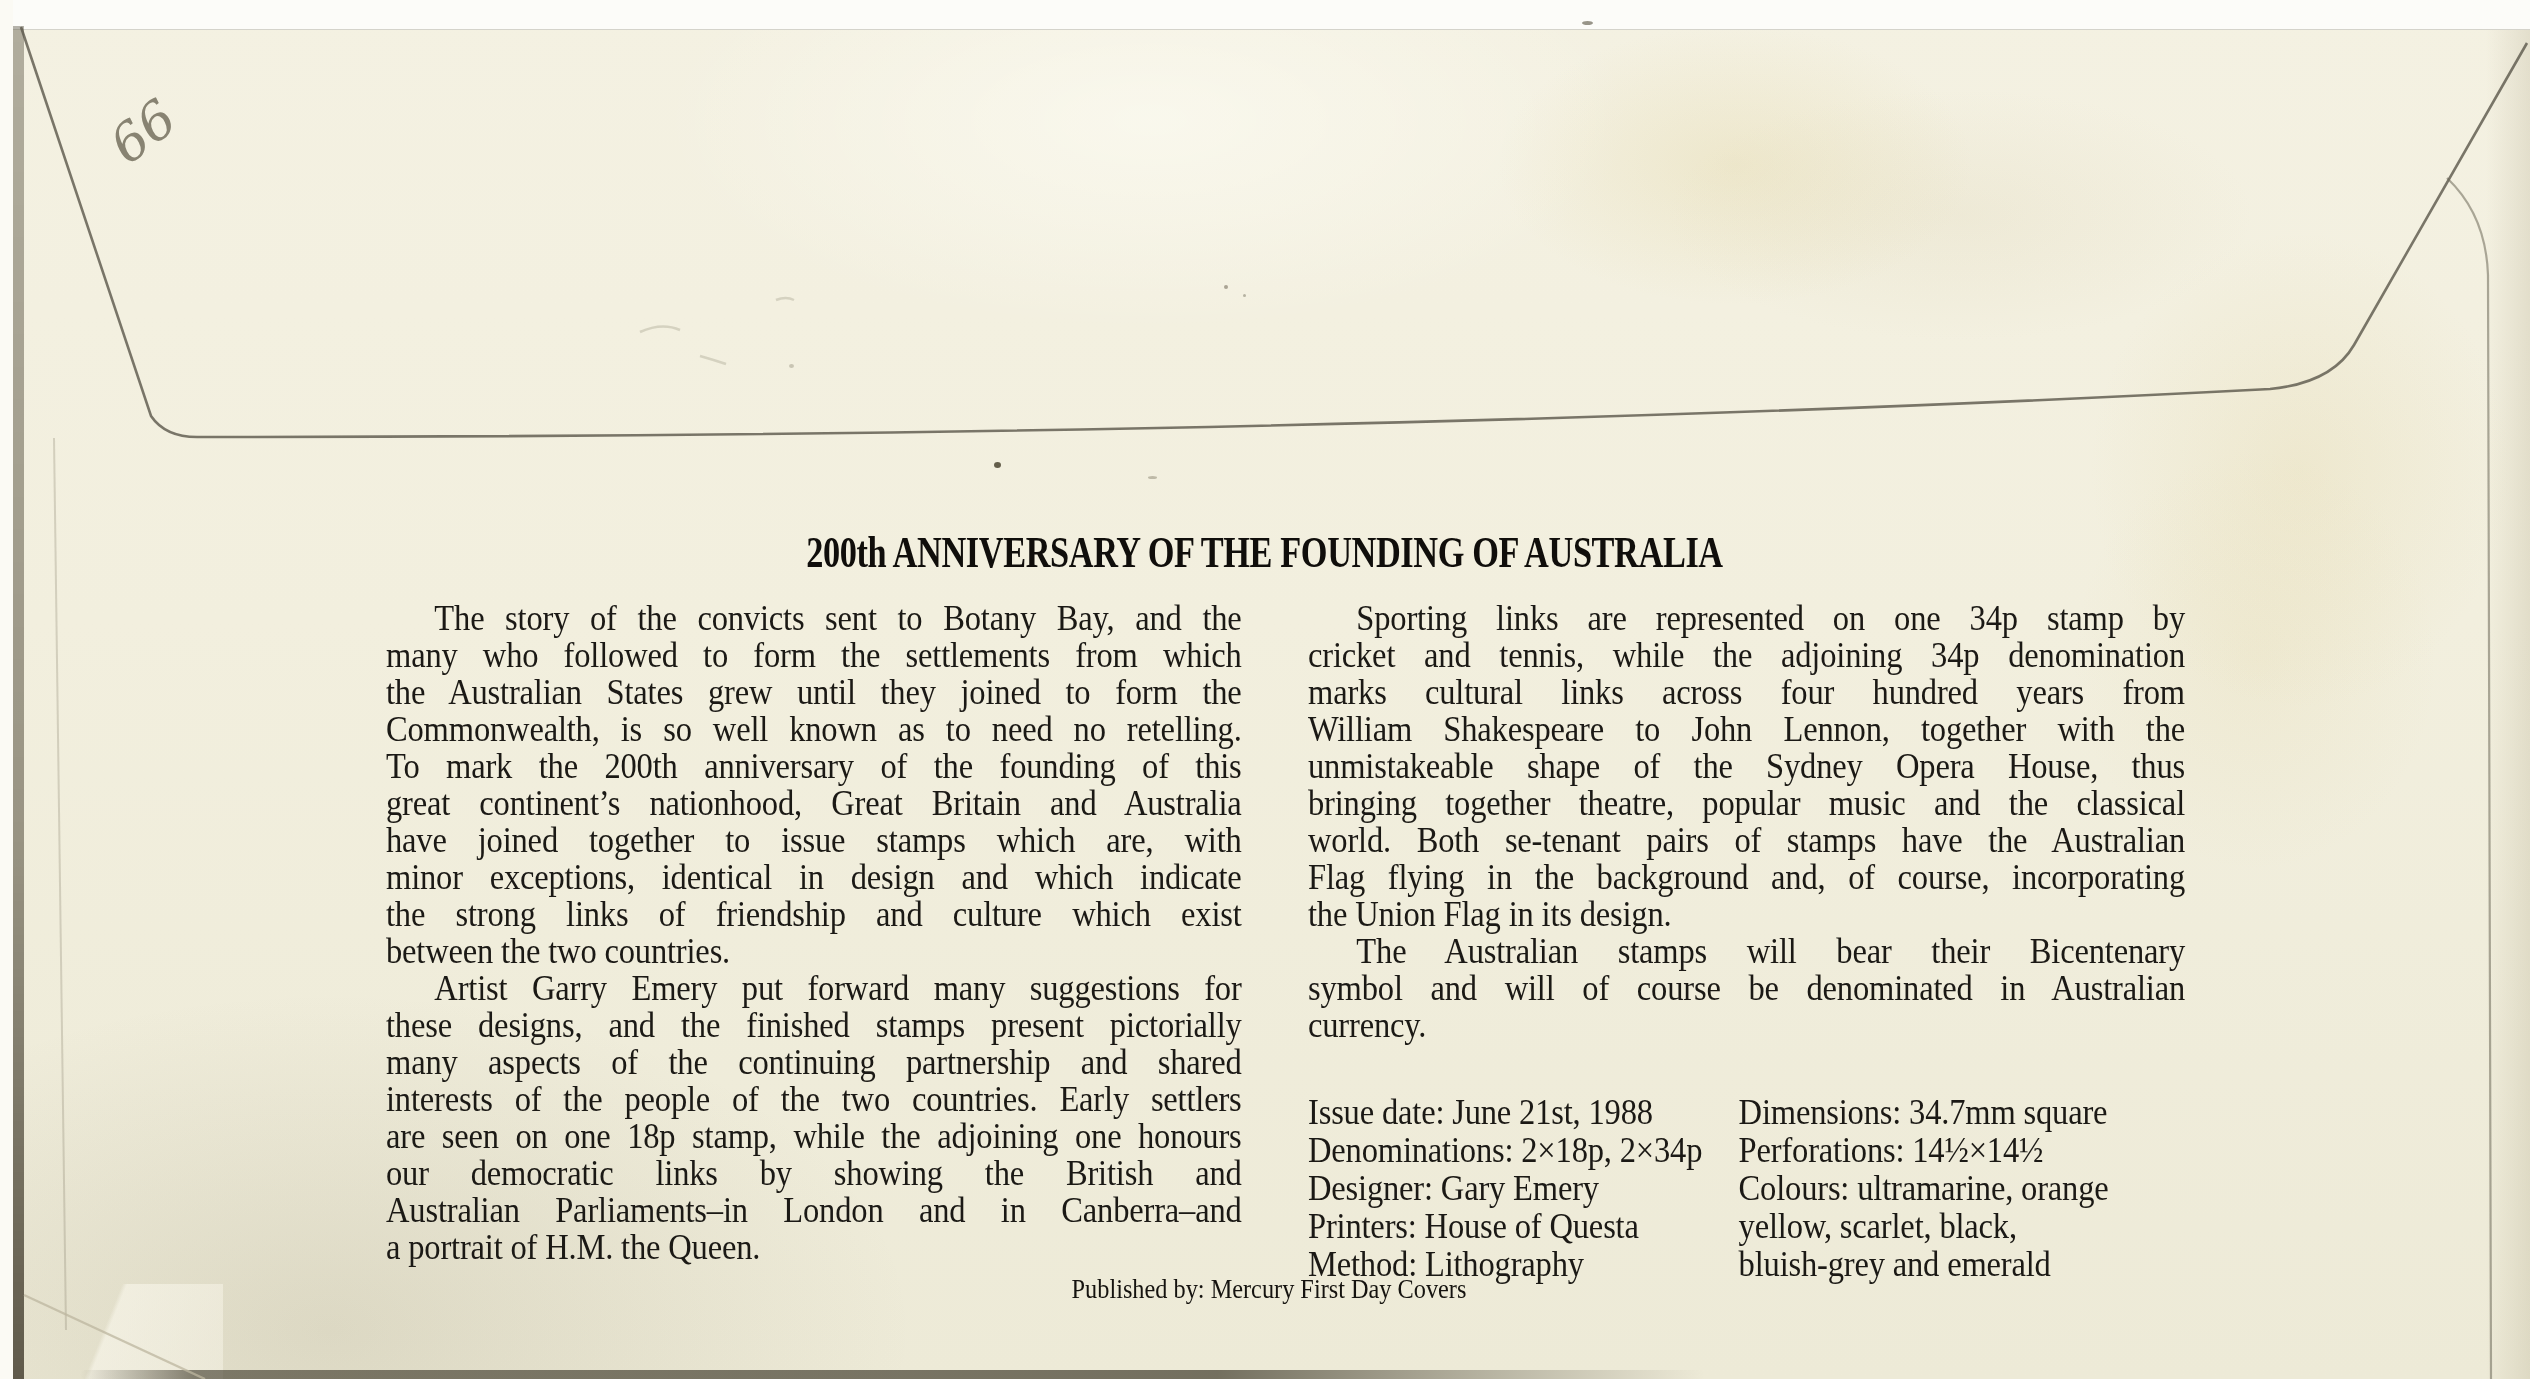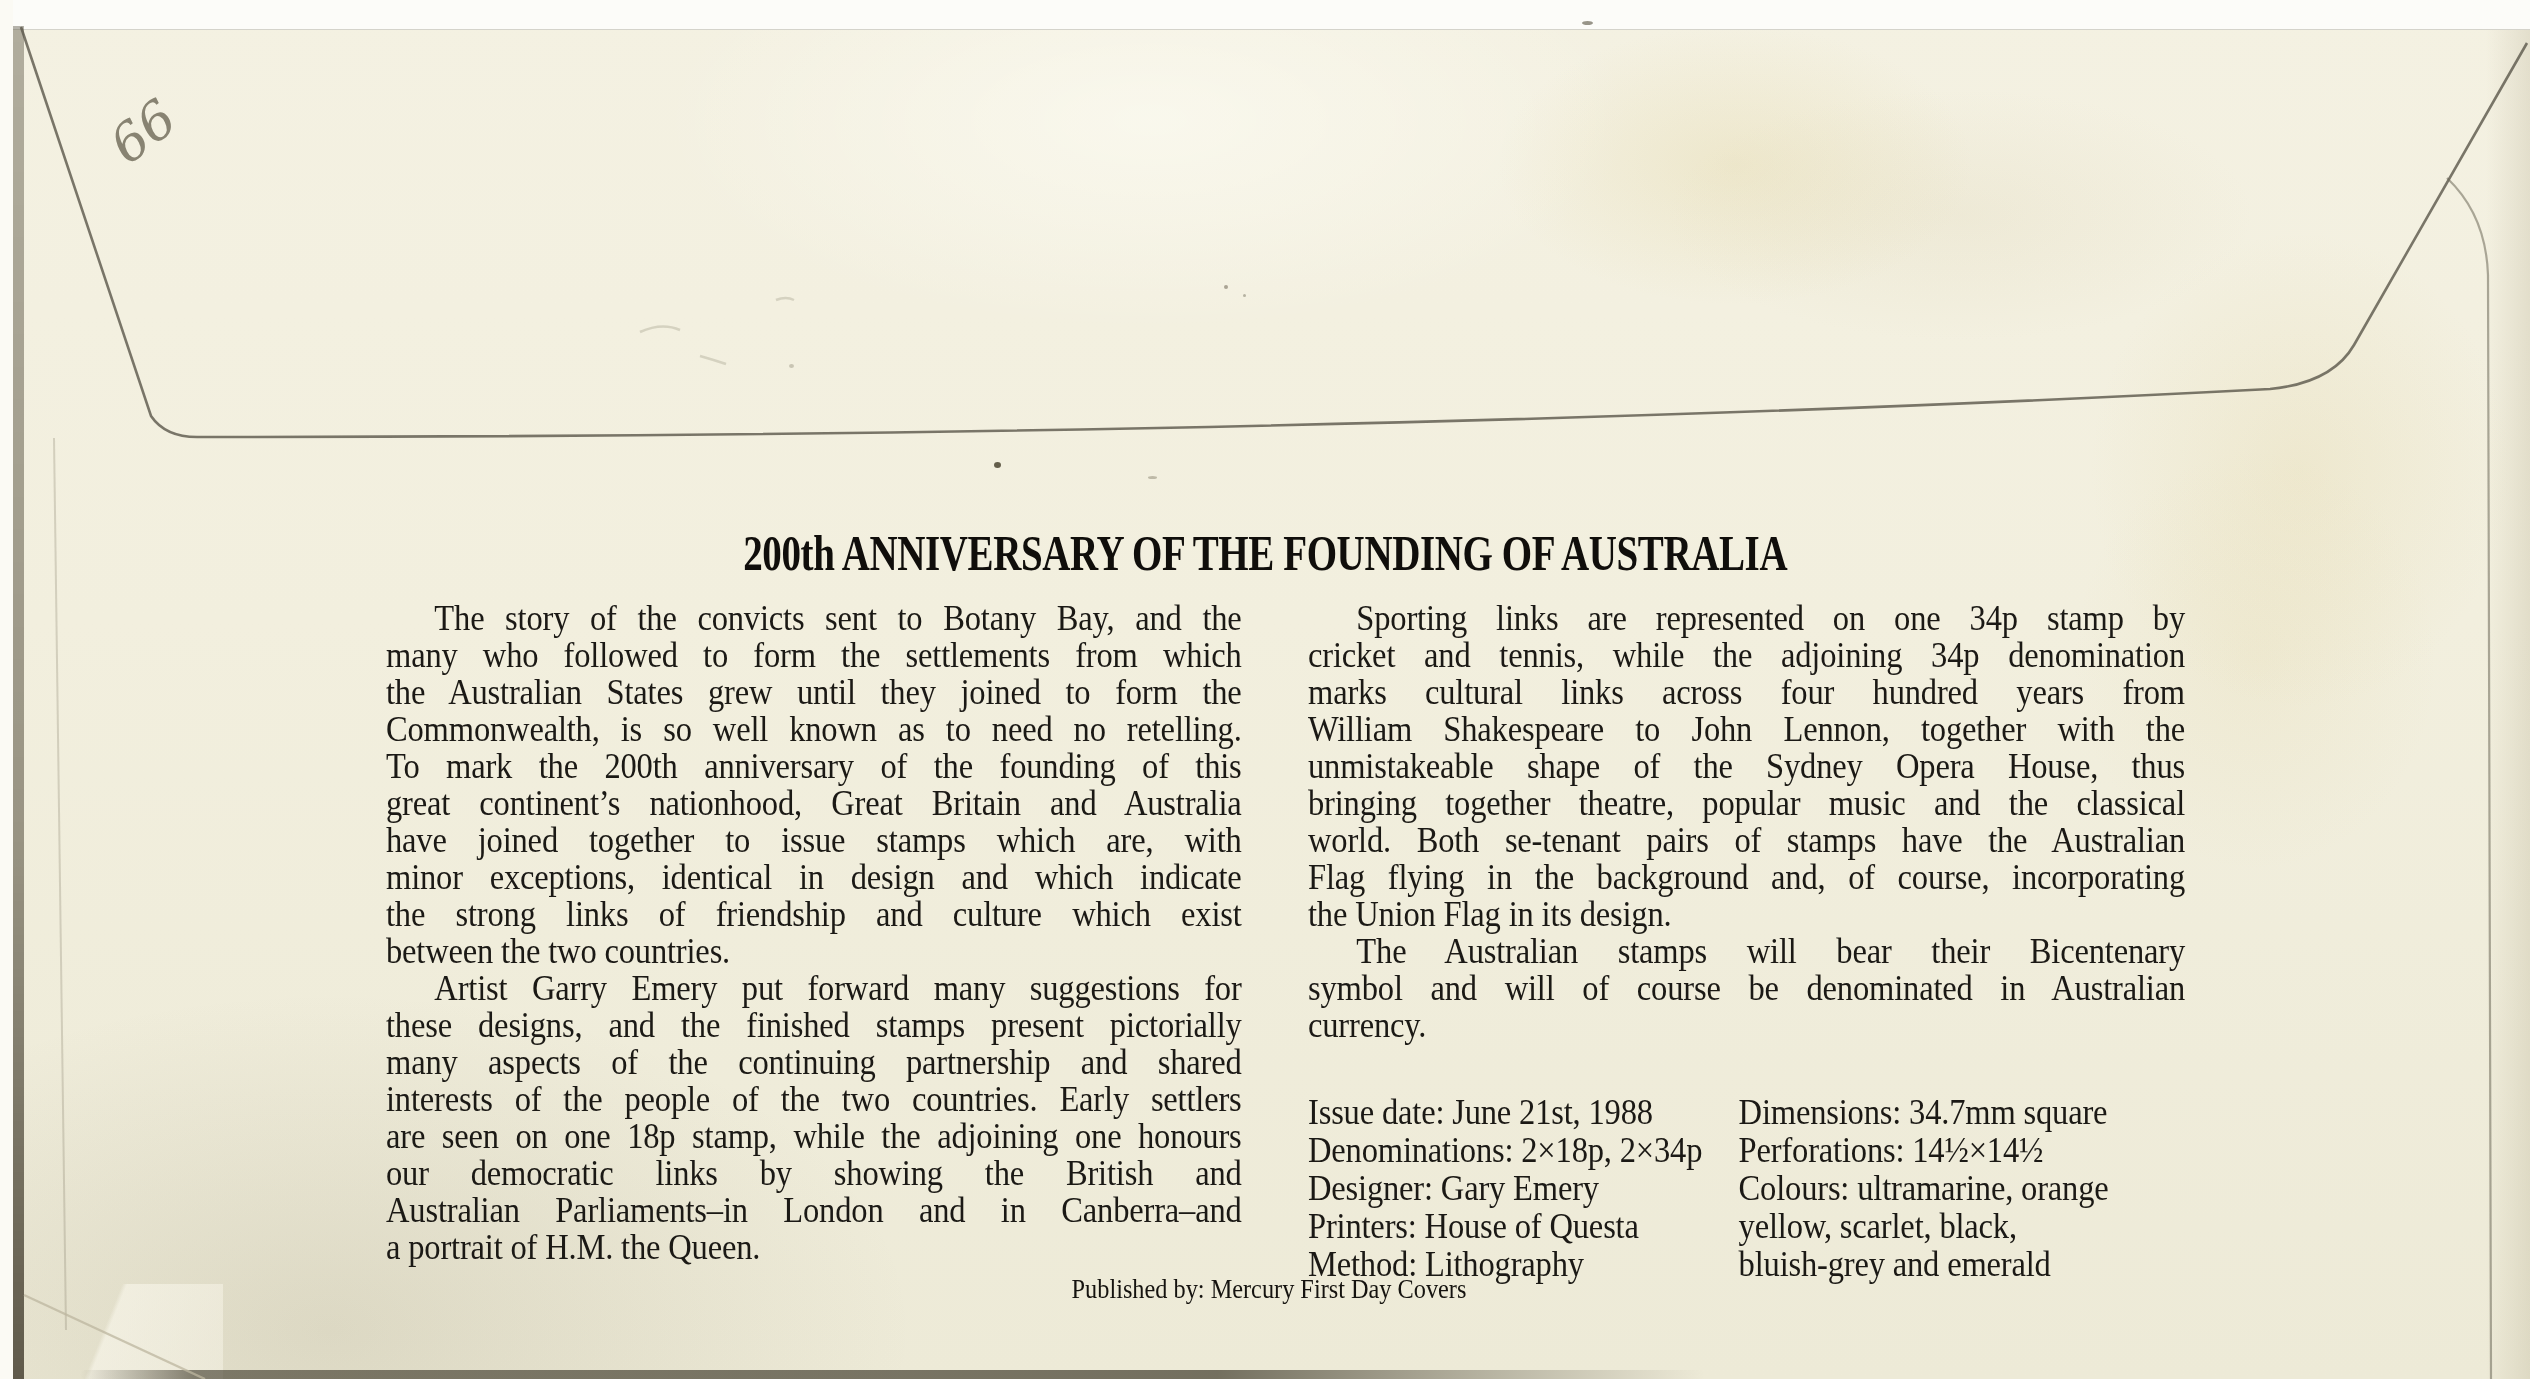--- a/index.html
+++ b/index.html
@@ -32,21 +32,21 @@
   .bottom-shadow{position:absolute;left:80px;bottom:0;width:1625px;height:9px;border-radius:5px;
     background:linear-gradient(to right, rgba(58,53,38,0) 0%, rgba(58,53,38,0.6) 7%, rgba(58,53,38,0.68) 70%, rgba(58,53,38,0) 100%);}
   .corner-wedge{position:absolute;left:13px;bottom:0;width:210px;height:95px;
     background:linear-gradient(112deg, rgba(252,250,240,0) 44%, rgba(252,250,240,0.55) 46%, rgba(250,247,235,0.45) 100%);}
   svg.overlay{position:absolute;inset:0;pointer-events:none;}
 
   .speck{position:absolute;border-radius:50%;}
 
   .title{
     position:absolute;top:519px;left:0;width:2530px;height:68px;
-    text-align:center;font-weight:bold;font-size:50px;line-height:68px;
+    text-align:center;font-weight:bold;font-size:44px;line-height:68px;
     color:#100e0b;white-space:nowrap;
   }
   .title>span{display:inline-block;transform:scaleX(0.78);transform-origin:50% 50%;letter-spacing:-0.5px;}
 
   .col{position:absolute;top:600px;font-size:35px;line-height:37px;letter-spacing:-0.2px;
        transform:scaleX(0.93);transform-origin:0 0;}
   .col-left{left:386px;width:920px;}
   .col-right{left:1308px;width:943px;}
   .tline{text-align:justify;text-align-last:justify;}
   .tline.lastline{text-align-last:left;}

